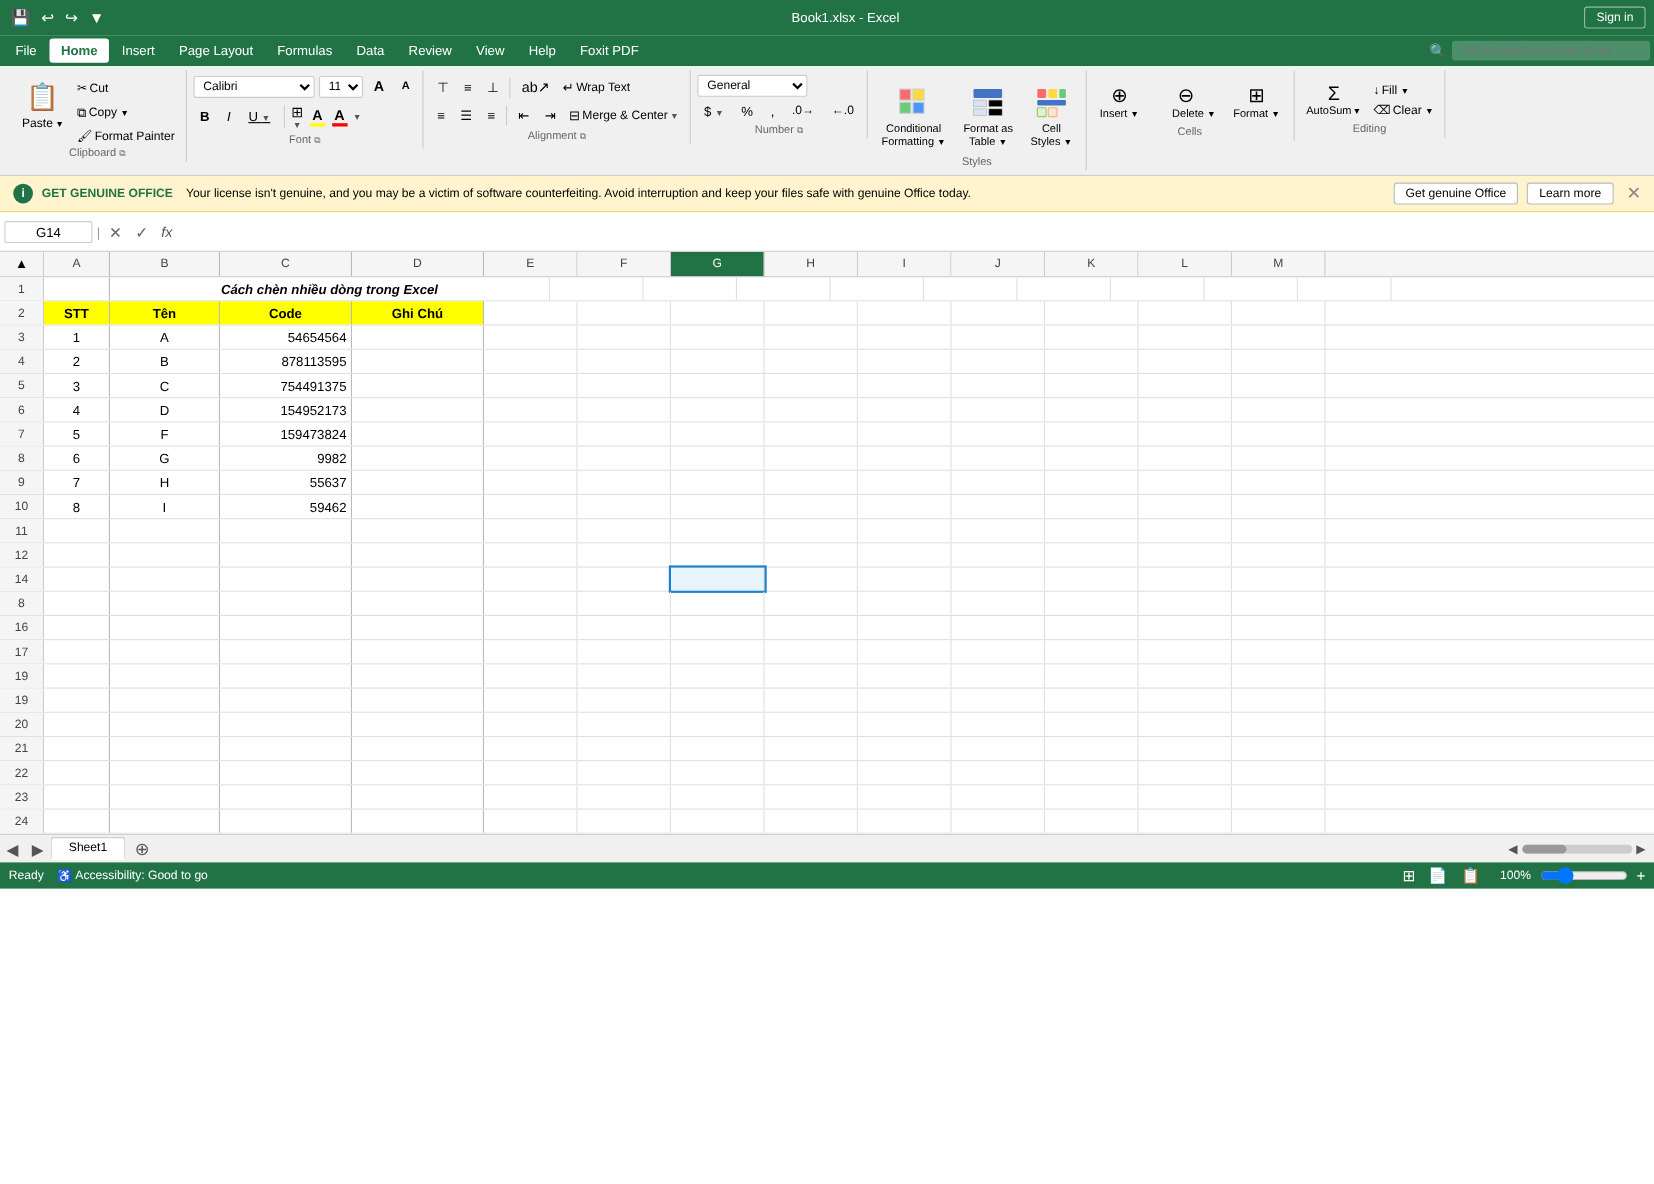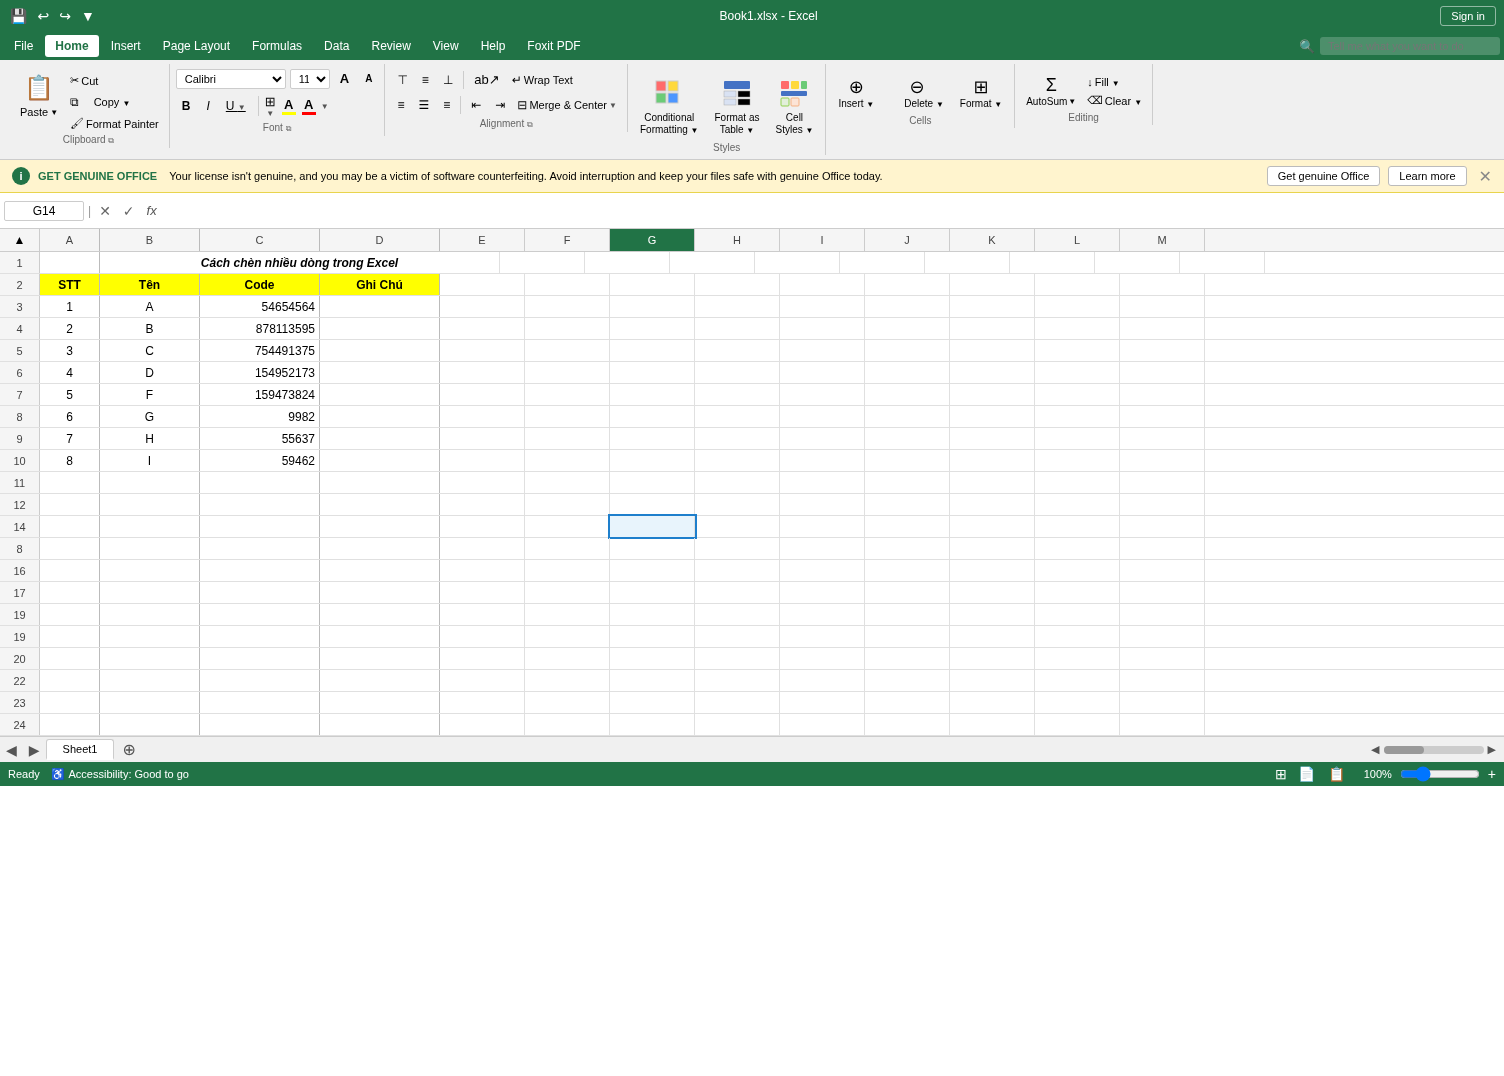--- a/index.html
+++ b/index.html
@@ -349,21 +349,21 @@
         <div style="width:36px;height:36px;display:flex;align-items:center;justify-content:center;font-size:24px;">📋</div>
         <span style="font-size:11px;display:flex;align-items:center;gap:2px;">Paste <span style="font-size:8px;">▼</span></span>
       </div>
       <div style="display:flex;flex-direction:column;gap:4px;padding-top:4px;">
         <div class="small-btn">
           <span>✂</span>
           <span style="font-size:11px;margin-left:2px;">Cut</span>
         </div>
         <div class="small-btn">
           <span style="font-size:12px;">⧉</span>
-          <span style="font-size:11px;margin-left:15px;">Copy <span style="font-size:8px;">▼</span></span>
+          <span style="font-size:11px;margin-left:2px;">Copy <span style="font-size:8px;">▼</span></span>
         </div>
         <div class="small-btn">
           <span>🖌</span>
           <span style="font-size:11px;margin-left:2px;">Format Painter</span>
         </div>
       </div>
     </div>
     <div class="group-label">Clipboard <span style="font-size:8px;">⧉</span></div>
   </div>
 
@@ -425,20 +425,35 @@
         <span style="display:flex;align-items:center;cursor:pointer;padding:2px 4px;border-radius:2px;font-size:11px;">
           <span style="font-size:12px;">⊟</span>
           <span style="margin-left:2px;">Merge &amp; Center</span>
           <span class="dropdown-arrow" style="margin-left:2px;">▼</span>
         </span>
       </div>
     </div>
     <div class="group-label">Alignment <span style="font-size:8px;">⧉</span></div>
   </div>
 
+  <div class="group-container">
+    <div style="display:flex;flex-direction:column;gap:3px;flex:1;">
+      <select class="number-format-select">
+        <option>General</option>
+      </select>
+      <div style="display:flex;align-items:center;gap:4px;">
+        <button style="border:1px solid transparent;background:none;padding:2px 5px;cursor:pointer;border-radius:2px;font-size:12px;">$ <span class="dropdown-arrow">▼</span></button>
+        <button style="border:1px solid transparent;background:none;padding:2px 5px;cursor:pointer;border-radius:2px;font-size:12px;">%</button>
+        <button style="border:1px solid transparent;background:none;padding:2px 5px;cursor:pointer;border-radius:2px;font-size:12px;">,</button>
+        <button style="border:1px solid transparent;background:none;padding:2px 5px;cursor:pointer;border-radius:2px;font-size:11px;">.0→</button>
+        <button style="border:1px solid transparent;background:none;padding:2px 5px;cursor:pointer;border-radius:2px;font-size:11px;">←.0</button>
+      </div>
+    </div>
+    <div class="group-label">Number <span style="font-size:8px;">⧉</span></div>
+  </div>
 
   <div class="group-container">
     <div style="display:flex;align-items:flex-start;gap:4px;flex:1;padding-top:4px;">
       <div style="display:flex;flex-direction:column;align-items:center;cursor:pointer;padding:4px 6px;border-radius:3px;min-width:60px;text-align:center;">
         <div style="width:36px;height:36px;display:flex;align-items:center;justify-content:center;">
           <svg width="30" height="30" viewBox="0 0 30 30">
             <rect x="2" y="2" width="10" height="10" fill="#ff6b6b" stroke="#ccc" stroke-width="1"></rect>
             <rect x="14" y="2" width="10" height="10" fill="#ffd93d" stroke="#ccc" stroke-width="1"></rect>
             <rect x="2" y="14" width="10" height="10" fill="#6bcb77" stroke="#ccc" stroke-width="1"></rect>
             <rect x="14" y="14" width="10" height="10" fill="#4d96ff" stroke="#ccc" stroke-width="1"></rect>
@@ -865,20 +880,36 @@
           <div class="cell col-F"></div>
           <div class="cell col-G"></div>
           <div class="cell col-H"></div>
           <div class="cell col-I"></div>
           <div class="cell col-J"></div>
           <div class="cell col-K"></div>
           <div class="cell col-L"></div>
           <div class="cell col-M"></div>
         </div>
         <div class="grid-row">
+          <div class="row-num">21</div>
+          <div class="cell col-A"></div>
+          <div class="cell col-B"></div>
+          <div class="cell col-C"></div>
+          <div class="cell col-D"></div>
+          <div class="cell col-E"></div>
+          <div class="cell col-F"></div>
+          <div class="cell col-G"></div>
+          <div class="cell col-H"></div>
+          <div class="cell col-I"></div>
+          <div class="cell col-J"></div>
+          <div class="cell col-K"></div>
+          <div class="cell col-L"></div>
+          <div class="cell col-M"></div>
+        </div>
+        <div class="grid-row">
           <div class="row-num">22</div>
           <div class="cell col-A"></div>
           <div class="cell col-B"></div>
           <div class="cell col-C"></div>
           <div class="cell col-D"></div>
           <div class="cell col-E"></div>
           <div class="cell col-F"></div>
           <div class="cell col-G"></div>
           <div class="cell col-H"></div>
           <div class="cell col-I"></div>

